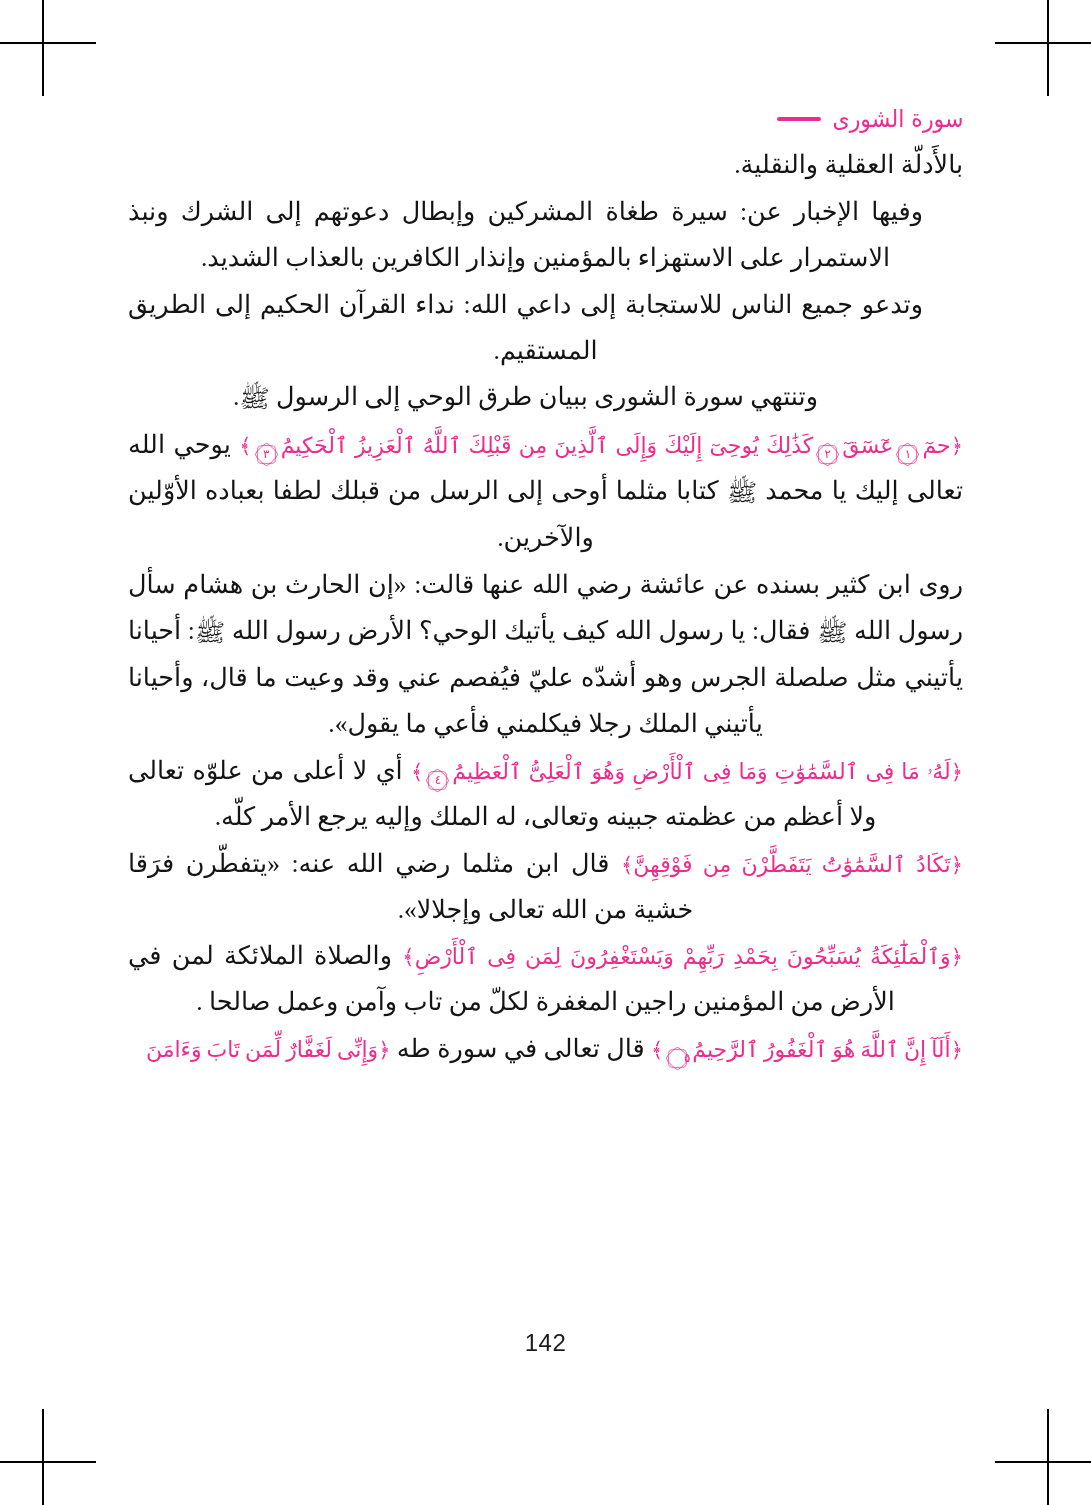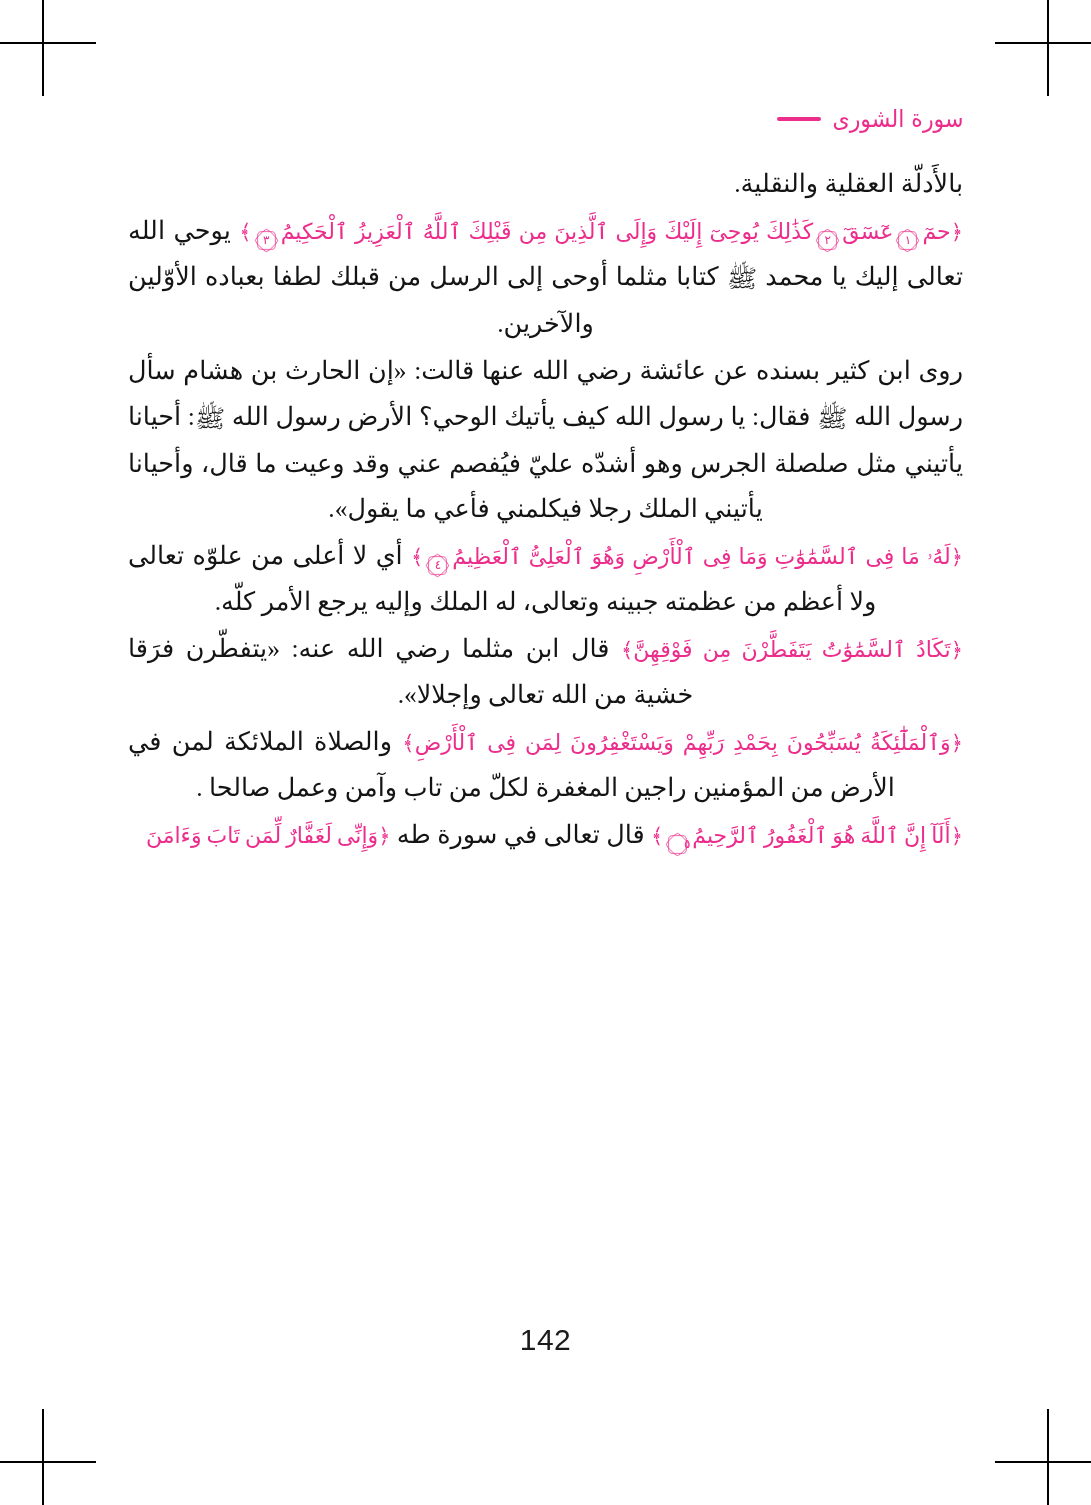--- a/index.html
+++ b/index.html
@@ -68,21 +68,21 @@
   .running-header .hdr-rule {
     display: inline-block;
     width: 44px;
     height: 4px;
     background: #ec2d8c;
     border-radius: 2px;
   }
 
   
   .body-text {
-    margin-top: 25px;
+    margin-top: 6px;
     font-size: 25.5px;
     line-height: 1.80;
     color: #141414;
     text-align: justify;
     text-justify: inter-word;
     direction: rtl;
   }
 
   .para {
     margin: 0 0 1px 0;
@@ -150,21 +150,21 @@
   }
 
   
   .page-number {
     position: absolute;
     bottom: 148px;
     left: 0;
     right: 0;
     text-align: center;
     font-family: "Liberation Sans", "DejaVu Sans", sans-serif;
-    font-size: 30px;
+    font-size: 24px;
     color: #1b1b1b;
     letter-spacing: 0.5px;
   }
 </style>
 </head>
 <body>
 
 <div class="page">
 
   <div class="crop h crop-tl-h"></div>
@@ -180,22 +180,26 @@
 
     <div class="running-header">
       <span class="hdr-title">سورة الشورى</span>
       <span class="hdr-rule"></span>
     </div>
 
     <div class="body-text">
 
       <p class="para last-right"><span>بالأَدلّة العقلية والنقلية.</span></p>
 
-
-
+      <p class="para indent"><span>وفيها الإخبار عن: سيرة طغاة المشركين وإبطال دعوتهم إلى الشرك ونبذ الاستمرار على الاستهزاء بالمؤمنين وإنذار الكافرين بالعذاب الشديد.</span></p>
+
+      <p class="para indent"><span>وتدعو جميع الناس للاستجابة إلى داعي الله: نداء القرآن الحكيم إلى الطريق المستقيم.</span></p>
+
+      <p class="para indent"><span>وتنتهي سورة الشورى ببيان طرق الوحي إلى الرسول</span>
+        <span class="salawat">ﷺ</span><span>.</span></p>
 
 
       <p class="para"><span class="quran"><span class="brace">﴿</span><span>حمٓ</span><span class="ayah-mark"><span class="ayah-num">١</span></span><span>عٓسٓقٓ</span><span class="ayah-mark"><span class="ayah-num">٢</span></span><span>كَذَٰلِكَ يُوحِىٓ إِلَيْكَ وَإِلَى ٱلَّذِينَ مِن قَبْلِكَ ٱللَّهُ ٱلْعَزِيزُ ٱلْحَكِيمُ</span><span class="ayah-mark"><span class="ayah-num">٣</span></span><span class="brace">﴾</span></span>
         <span>يوحي الله تعالى إليك يا محمد</span>
         <span class="salawat">ﷺ</span>
         <span>كتابا مثلما أوحى إلى الرسل من قبلك لطفا بعباده الأوّلين والآخرين.</span></p>
 
       <p class="para"><span>روى ابن كثير بسنده عن عائشة رضي الله عنها قالت: «إن الحارث بن هشام سأل رسول الله</span>
         <span class="salawat">ﷺ</span>
         <span>فقال: يا رسول الله كيف يأتيك الوحي؟ الأرض رسول الله</span>

